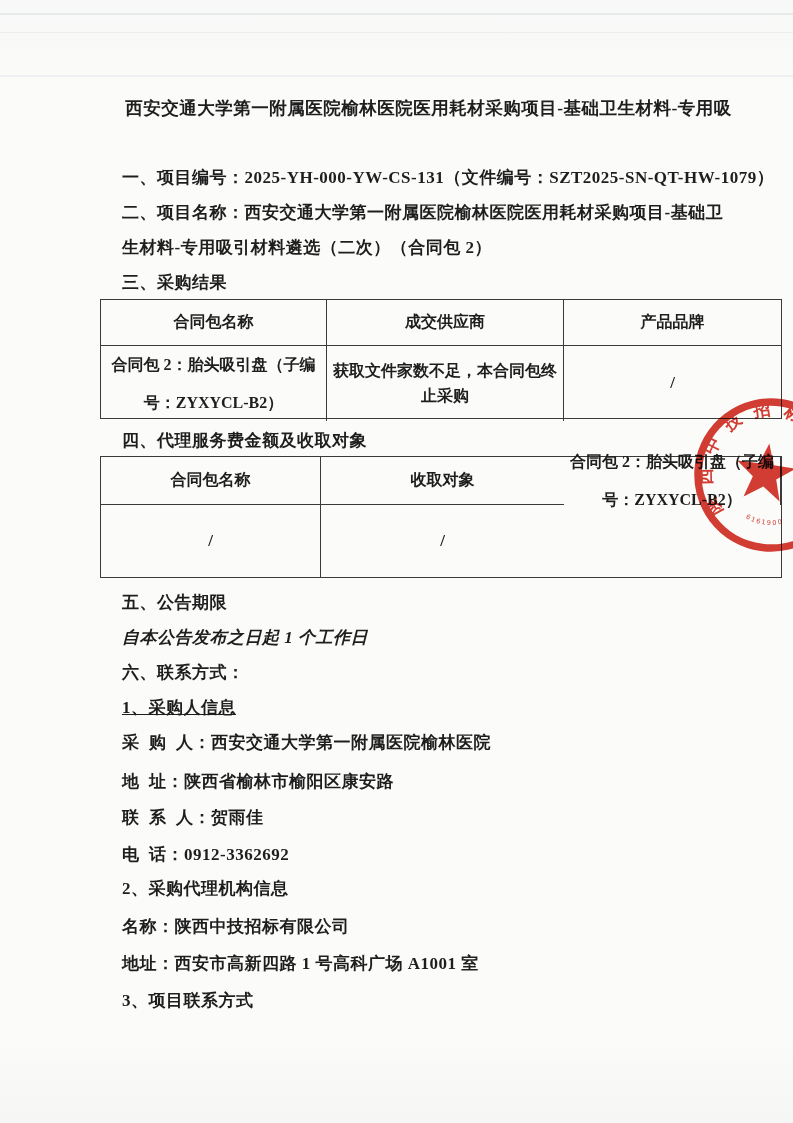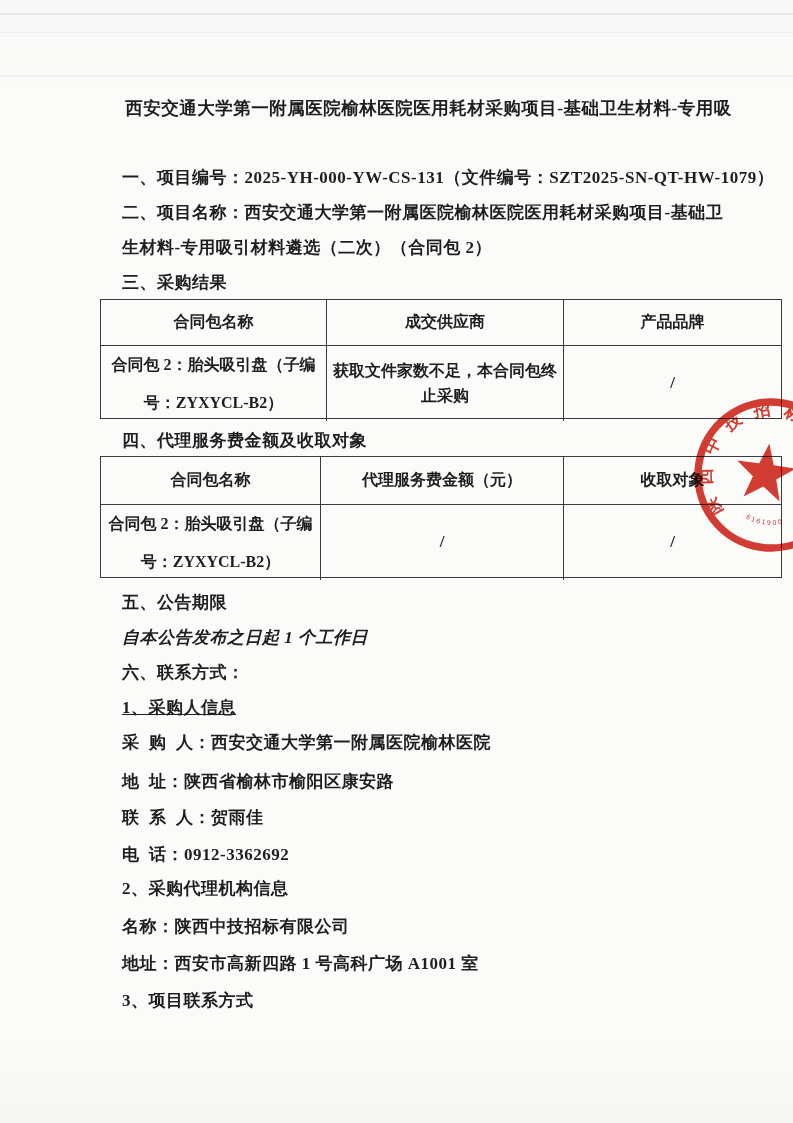--- a/index.html
+++ b/index.html
@@ -86,21 +86,20 @@
     <div class="cell hdr last">产品品牌</div>
     <div class="cell pkg">合同包 2：胎头吸引盘（子编号：ZYXYCL-B2）</div>
     <div class="cell">获取文件家数不足，本合同包终止采购</div>
     <div class="cell last slash">/</div>
   </div>
 
   <div class="line" style="top:429px;">四、代理服务费金额及收取对象</div>
 
   <div id="table2" class="doc-table">
     <div class="cell hdr">合同包名称</div>
-    <div class="cell hdr">代理服务费金额（元）</div>
     <div class="cell hdr last">收取对象</div>
     <div class="cell pkg">合同包 2：胎头吸引盘（子编号：ZYXYCL-B2）</div>
     <div class="cell slash">/</div>
     <div class="cell last slash">/</div>
   </div>
 
   <div class="line" style="top:591px;">五、公告期限</div>
   <div class="line" style="top:626px;font-style:italic;">自本公告发布之日起 1 个工作日</div>
   <div class="line" style="top:661px;">六、联系方式：</div>
   <div class="line" style="top:696px;text-decoration:underline;">1、采购人信息</div>

